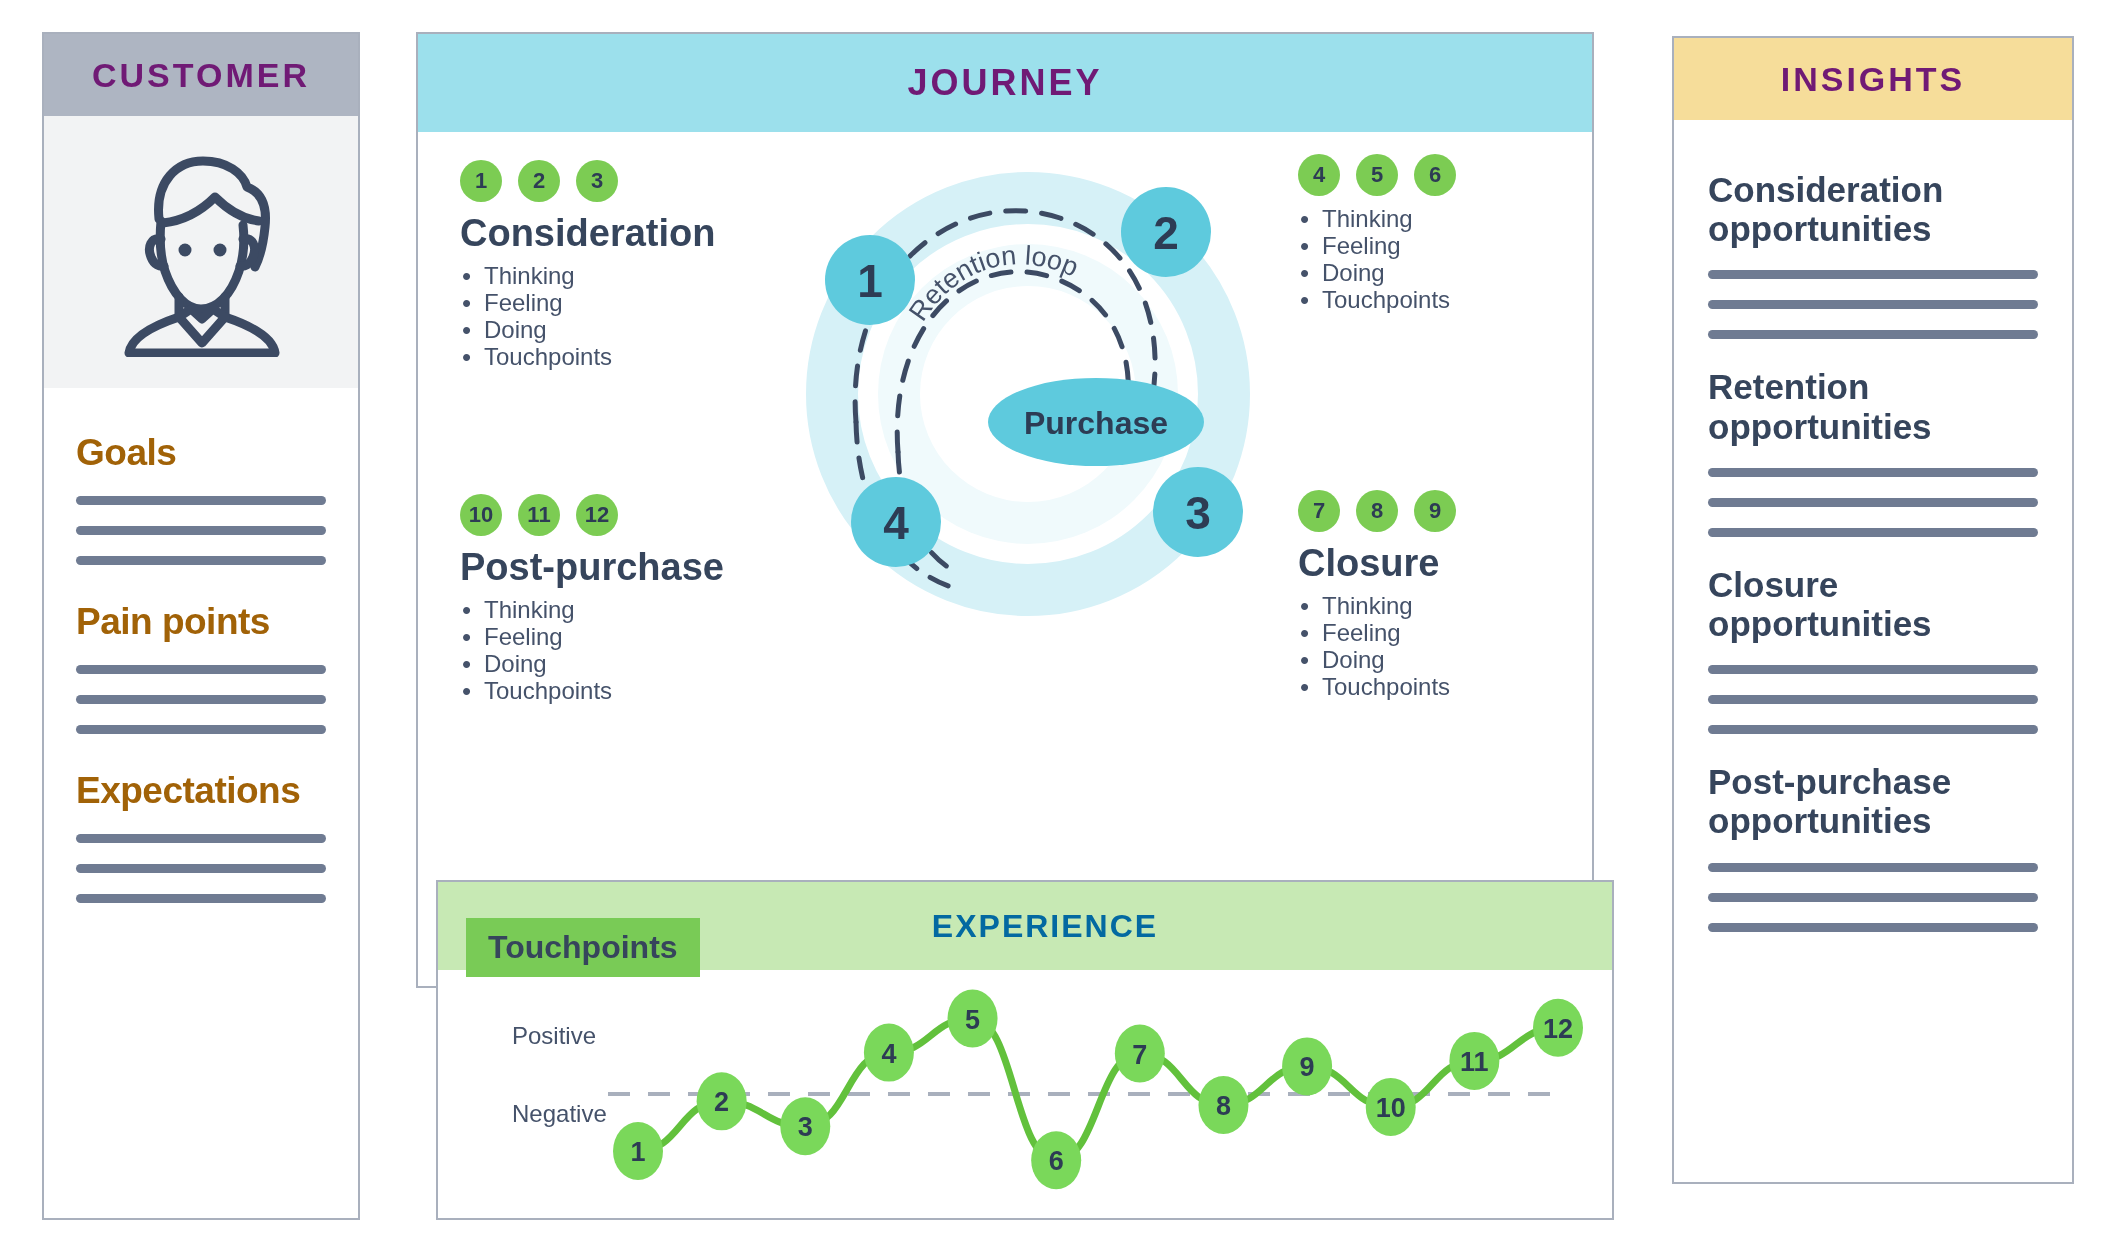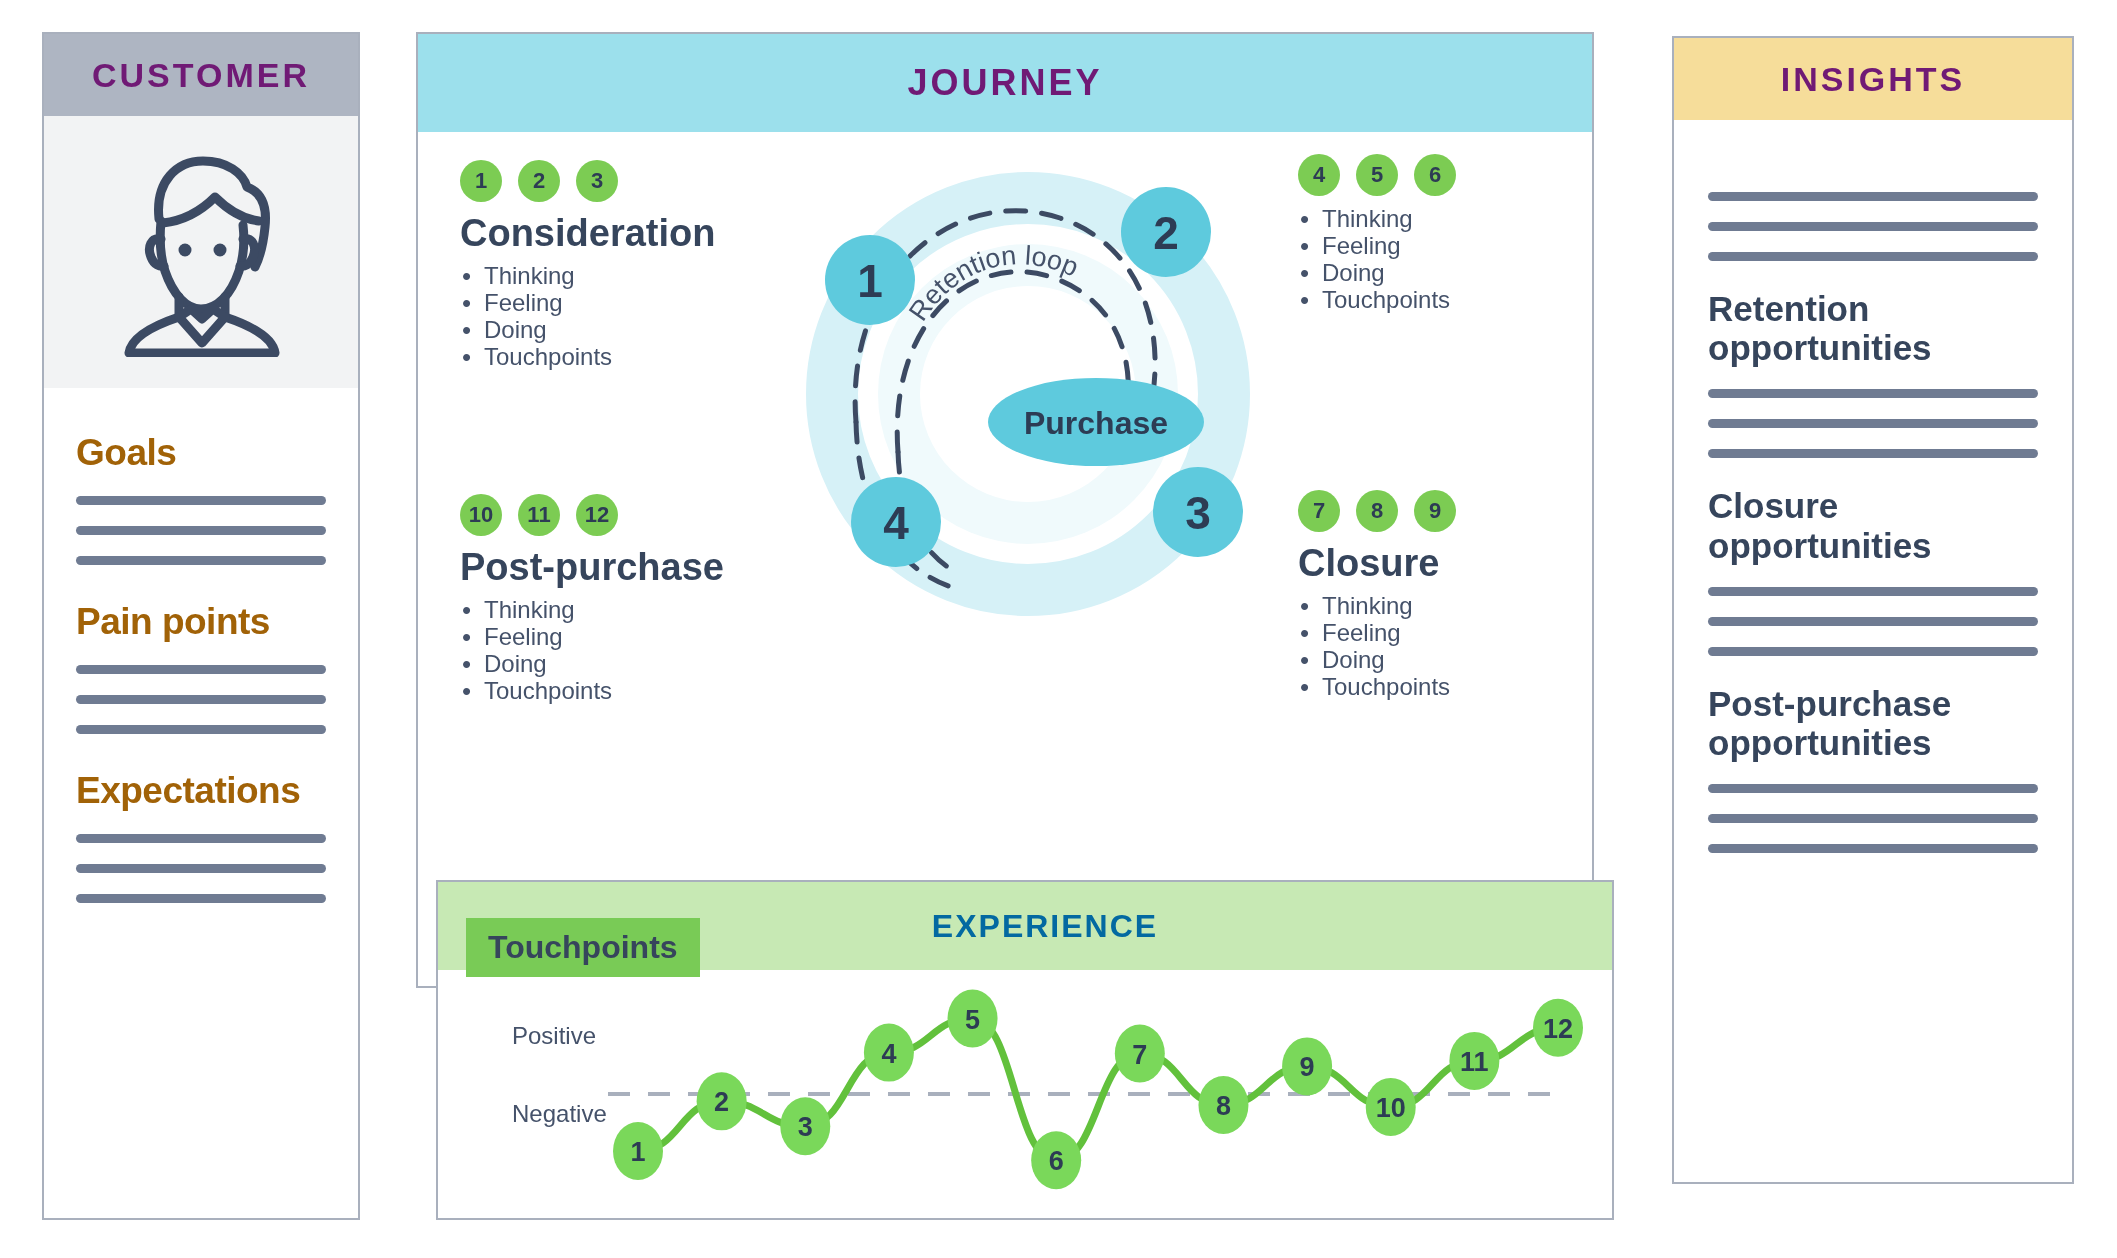--- a/index.html
+++ b/index.html
@@ -358,20 +358,21 @@
           </g>
       </svg>
     </div>
   </div>
 
   <div class="panel" id="insights-panel">
     <div class="panel-header" id="insights-header">INSIGHTS</div>
 
     <div style="padding-top:50px;">
       <div class="insight-block">
+        <div class="insight-title">Consideration opportunities</div>
         <div class="rule-group">
           <div class="rule"></div>
           <div class="rule"></div>
           <div class="rule"></div>
         </div>
       </div>
       <div class="insight-block" style="margin-top:28px;">
         <div class="insight-title">Retention opportunities</div>
         <div class="rule-group">
           <div class="rule"></div>

